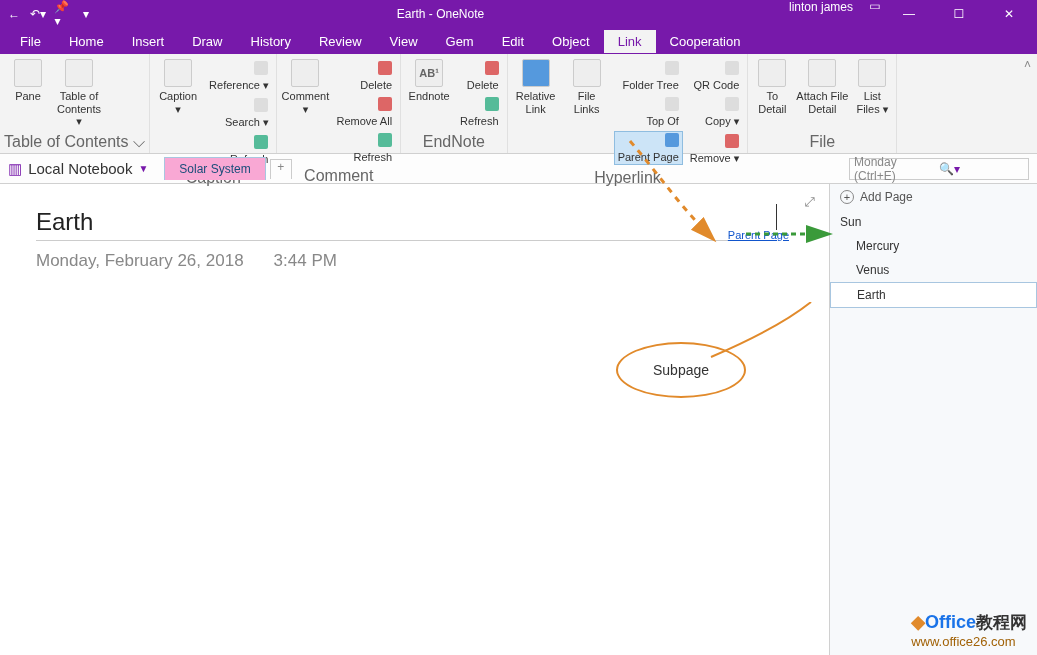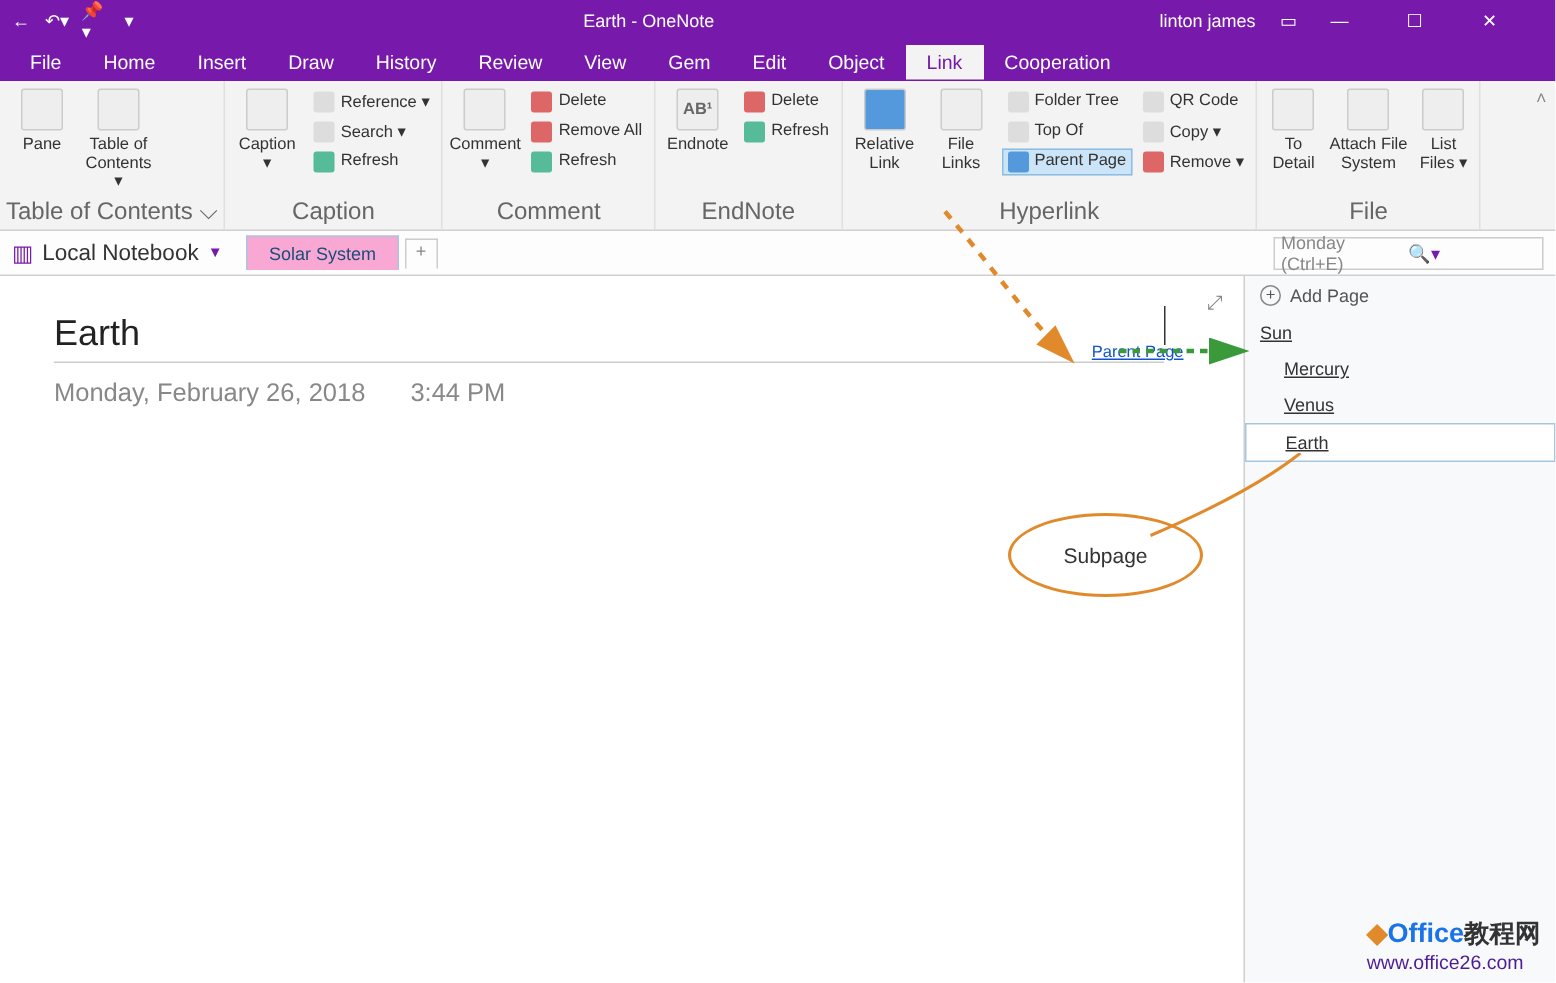--- a/index.html
+++ b/index.html
@@ -1,54 +1,54 @@
 <!DOCTYPE html>
 <html><head>
 <meta charset="utf-8">
 <style>
 * { box-sizing: border-box; margin: 0; padding: 0; font-family: "Segoe UI", sans-serif; }
 body { width: 1037px; height: 655px; background: #fff; overflow: hidden; font-size: 12px; color: #333; position: relative; }
 .titlebar { height: 28px; background: #7719aa; color: #fff; display: flex; align-items: center; font-size: 12px; }
 .tb-left { display: flex; align-items: center; gap: 12px; padding-left: 8px; }
 .tb-ico { width: 12px; height: 12px; display: inline-flex; align-items: center; justify-content: center; }
 .tb-center { flex: 1; text-align: center; }
-.tb-right { display: flex; align-items: center; gap: 6px; padding-right: 22px; }
+.tb-right { display: flex; gap: 6px; padding-right: 6px; }
 .win-btn { width: 44px; height: 28px; display: flex; align-items: center; justify-content: center; }
 .menubar { height: 26px; background: #7719aa; color: #fff; display: flex; align-items: center; padding-left: 6px; font-size: 13px; }
 .menu-item { padding: 4px 14px; cursor: pointer; }
 .menu-item.active { background: #f3f3f3; color: #7719aa; }
 .ribbon { height: 100px; background: #f3f3f3; border-bottom: 1px solid #d0d0d0; display: flex; }
 .rgrp { border-right: 1px solid #e0e0e0; display: flex; flex-direction: column; padding: 3px 4px 0 4px; }
 .rgrp-body { flex: 1; display: flex; align-items: flex-start; gap: 3px; }
 .rgrp-label { text-align: center; font-size: 16px; color: #666; padding: 2px 0; }
 .bbig { display: flex; flex-direction: column; align-items: center; justify-content: flex-start; width: 48px; padding: 2px 1px; font-size: 11px; text-align: center; line-height: 1.15; cursor: pointer; gap: 1px; }
 .bbig .ico { width: 28px; height: 28px; background: #eee; border: 1px solid #ccc; margin-bottom: 2px; border-radius: 2px; }
 .bstack { display: flex; flex-direction: column; gap: 2px; padding-top: 2px; }
-.bsmall { display: flex; align-items: flex-start; gap: 4px; font-size: 11px; padding: 2px 4px; cursor: pointer; white-space: nowrap; }
+.bsmall { display: flex; align-items: flex-end; gap: 4px; font-size: 11px; padding: 2px 4px; cursor: pointer; white-space: nowrap; flex-direction: column; }
 .bsmall .ico { width: 14px; height: 14px; background: #ddd; border-radius: 2px; }
 .bsmall.hl { background: #cce4f7; border: 1px solid #8fbde0; padding: 1px 3px; }
 .notebook-bar { height: 30px; border-bottom: 1px solid #d0d0d0; display: flex; align-items: center; padding: 0 8px; background: #fdfdfd; }
 .nb-left { display: flex; align-items: center; gap: 6px; font-size: 15px; }
 .nb-drop { color: #7719aa; font-size: 10px; }
 .section-tab { background: #f9a8d4; border: 1px solid #a8c6e0; border-bottom: none; padding: 4px 14px; margin-left: 16px; font-size: 12px; color: #1a4d7a; }
 .add-tab { width: 22px; height: 20px; border: 1px solid #ccc; border-bottom: none; margin-left: 4px; text-align: center; color: #888; }
 .search-box { margin-left: auto; width: 180px; height: 22px; border: 1px solid #ccc; display: flex; align-items: center; padding: 0 4px; color: #888; font-size: 12px; }
 .search-box span { flex: 1; }
 .content { display: flex; height: calc(655px - 28px - 26px - 100px - 30px); }
 .page-area { flex: 1; position: relative; padding: 20px 36px; }
 .page-title { font-size: 24px; font-family: "Calibri Light", sans-serif; color: #222; border: none; outline: none; width: 740px; }
 .title-line { border-top: 1px solid #ccc; width: 740px; margin-top: 4px; }
 .page-date { color: #888; font-size: 17px; margin-top: 10px; display: flex; gap: 30px; }
 .expand-ico { position: absolute; top: 10px; right: 14px; color: #888; font-size: 13px; }
 .parent-link { position: absolute; top: 45px; right: 40px; color: #1155cc; font-size: 11px; text-decoration: underline; }
-.callout { position: absolute; top: 158px; left: 672px; }
+.callout { position: absolute; top: 158px; left: 616px; }
 .callout-body { border: 2px solid #e18a2b; border-radius: 50%; width: 130px; height: 56px; display: flex; align-items: center; justify-content: center; background: #fff; font-size: 14px; }
 .page-panel { width: 208px; border-left: 1px solid #d0d0d0; background: #f7f9fb; display: flex; flex-direction: column; }
 .add-page { padding: 6px 10px; color: #555; font-size: 12px; display: flex; align-items: center; gap: 6px; cursor: pointer; }
-.plist { flex: 1; text-decoration: underline; }
+.plist { flex: 1; }
 .pitem { padding: 5px 10px; font-size: 12px; color: #333; cursor: pointer; }
 .pitem.ind1 { padding-left: 26px; }
 .pitem.ind2 { padding-left: 42px; }
 .pitem.sel { background: #fff; border: 1px solid #a8c6e0; }
 .watermark { position: absolute; bottom: 6px; right: 10px; font-size: 13px; color: #888; text-align: left; }
 .watermark b { color: #1a73e8; font-size: 18px; }
 .watermark .o { color: #e18a2b; font-size: 18px; font-weight: bold; }
 svg.anno { position: absolute; pointer-events: none; }
 </style>
 </head>
@@ -207,21 +207,21 @@
     <div class="rgrp-label">Hyperlink</div>
   </div>
   <div class="rgrp">
     <div class="rgrp-body">
       <div class="bbig" style="width:40px">
           <div class="ico"></div>
           <span>To Detail</span>
         </div>
       <div class="bbig" style="width:54px">
           <div class="ico"></div>
-          <span>Attach File System</span>
+          <span>Attach File Detail</span>
         </div>
       <div class="bbig" style="width:40px">
           <div class="ico"></div>
           <span>List Files ▾</span>
         </div>
     </div>
     <div class="rgrp-label">File</div>
   </div>
   <div style="flex:1;display:flex;align-items:flex-start;justify-content:flex-end;padding:4px 6px;color:#888">
     <span>˄</span>
@@ -292,14 +292,14 @@
       <div class="pitem">Sun</div>
       <div class="pitem ind1">Mercury</div>
       <div class="pitem ind1">Venus</div>
       <div class="pitem ind1 sel">Earth</div>
     </div>
   </div>
 </div>
 
 <div class="watermark">
   <span class="o">◆</span><b>Office</b><span style="color:#333;font-size:17px;font-weight:bold">教程网</span><br>
-  <span style="color:#4c1d95">www.office26.com</span>
+  <span style="color:#a16207">www.office26.com</span>
 </div>
 
 </body></html>

